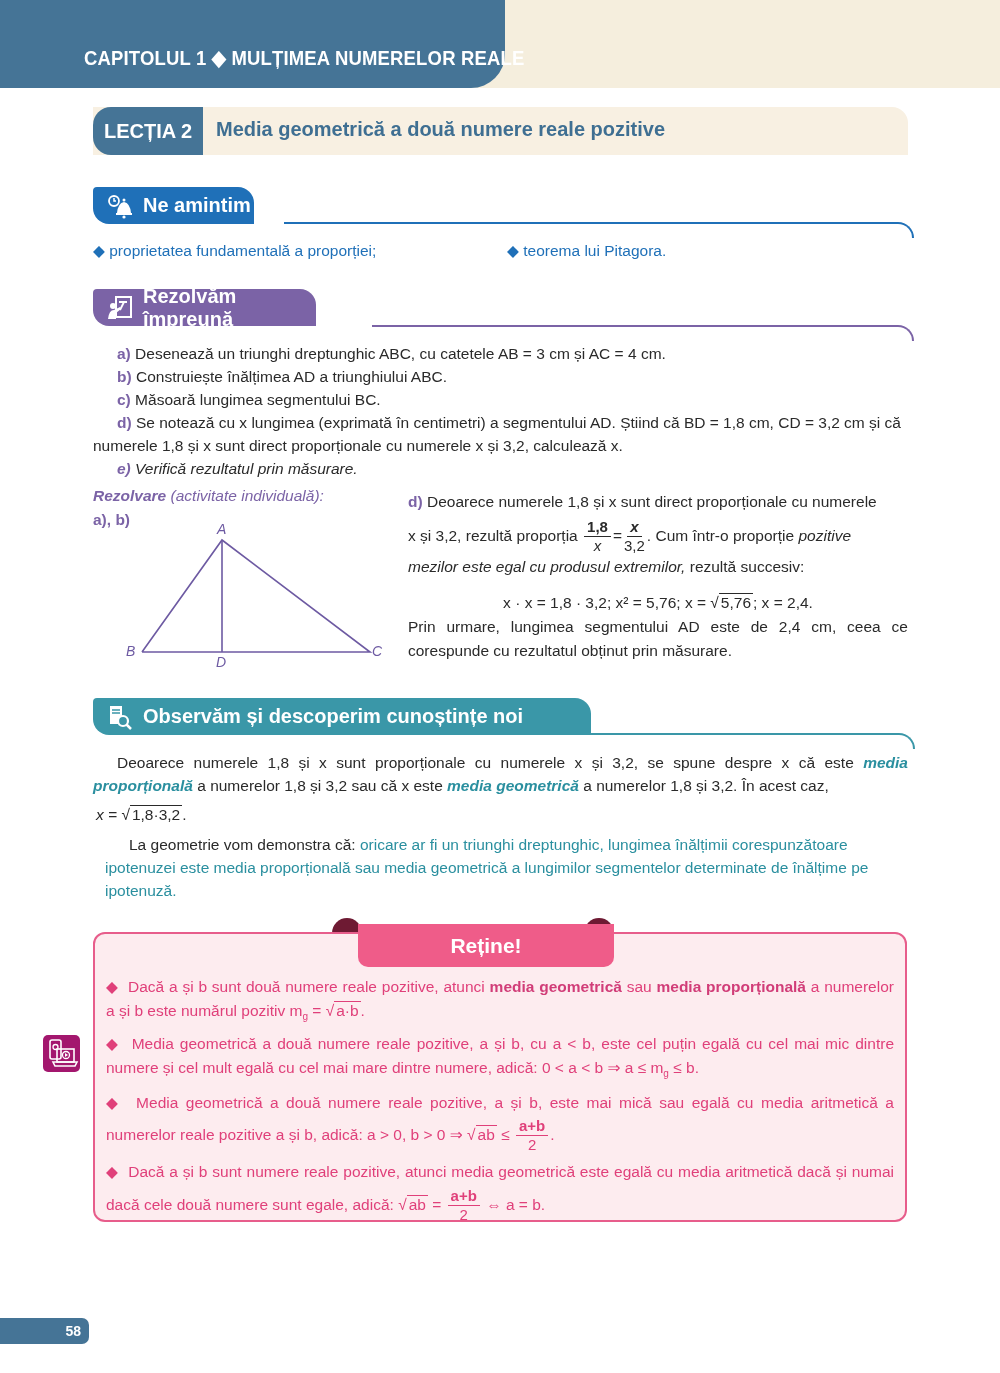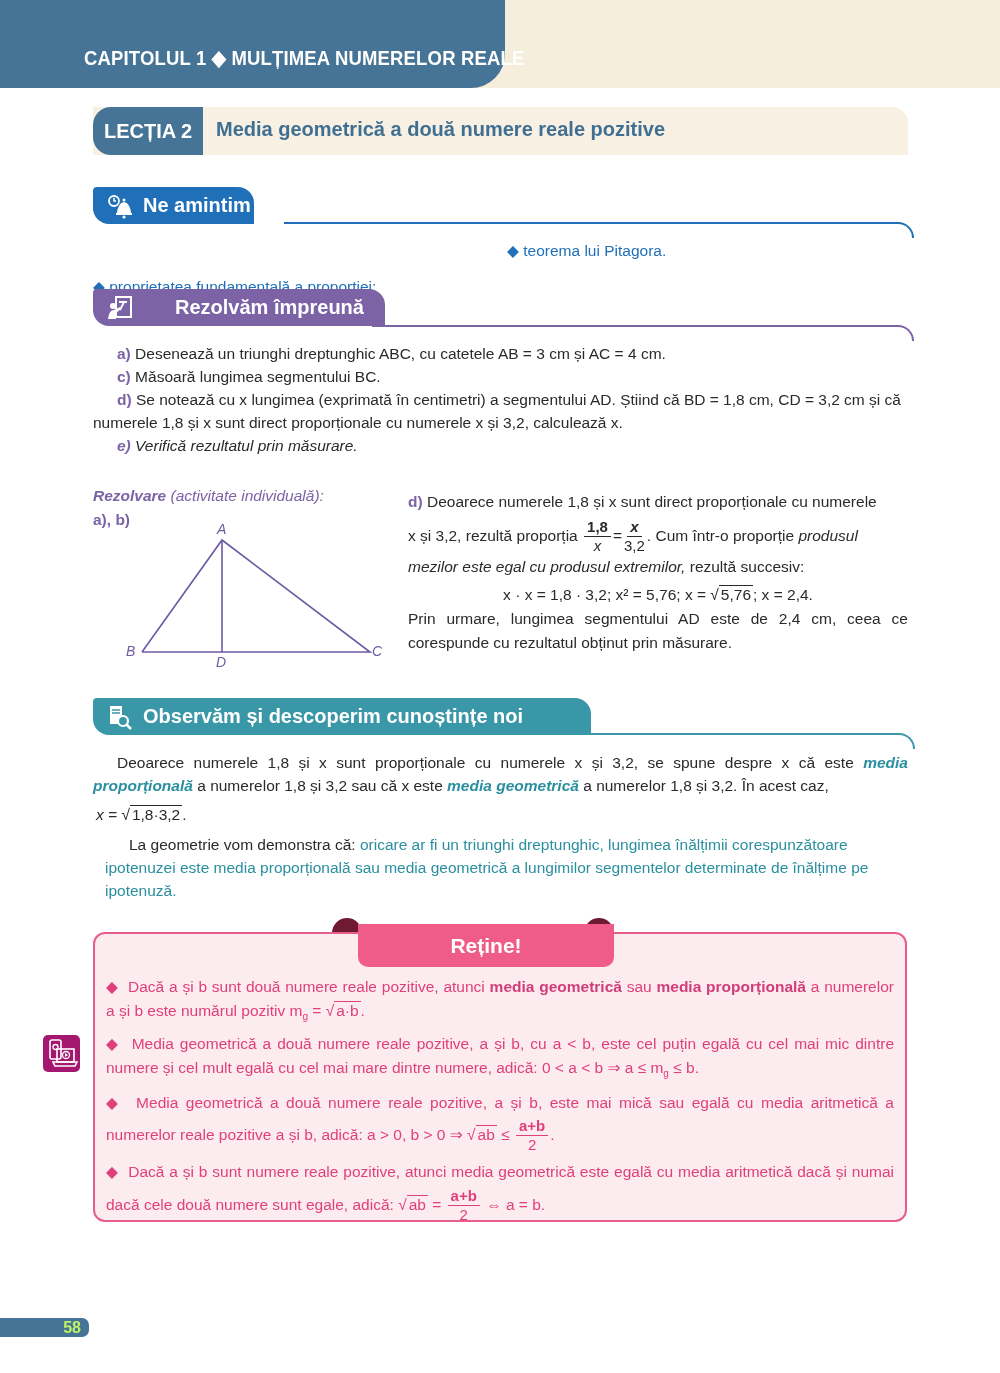--- a/index.html
+++ b/index.html
@@ -28,21 +28,21 @@
   .frac .num { border-bottom:1px solid #2a2a2a; padding:0 3px;font-weight:bold; }
   .sqrt { border-top:1px solid currentColor; padding:0 2px; }
   .teal-text { color:#2a8f9f; }
   .teal-bold { color:#2a8f9f; font-weight:bold; font-style:italic; }
   
   .ret-box { left:93px; top:932px; width:814px; height:290px; background:#fdecef; border:2px solid #e75d8b; border-radius:12px; box-sizing:border-box; }
   .ret-banner { left:358px; top:924px; width:256px; height:43px; background:#ef5c89; border-bottom-left-radius:10px; border-bottom-right-radius:10px; color:#fff; font-weight:bold; font-size:21px; display:flex; align-items:center; justify-content:center; }
   .ret-ear { width:30px; height:20px; background:#6e1a33; border-top-left-radius:16px; border-top-right-radius:16px; }
   .pink { color:#e0407a; }
   .pink-bold { color:#d13d78; font-weight:bold; }
-  .pg-tab { left:0; top:1318px; width:89px; height:19px; background:#457496; border-top-right-radius:7px; border-bottom-right-radius:7px; color:#bef264; font-weight:bold; font-size:16px; display:flex; align-items:center; justify-content:flex-end; padding-right:8px; box-sizing:border-box; }
+  .pg-tab { left:0; top:1318px; width:89px; height:26px; background:#457496; border-top-right-radius:7px; border-bottom-right-radius:7px; color:#ffffff; font-weight:bold; font-size:14px; display:flex; align-items:center; justify-content:flex-end; padding-right:8px; box-sizing:border-box; }
   .media-icon { left:43px; top:1035px; width:37px; height:37px; background:#a3176e; border-radius:5px; }
 </style>
 </head>
 <body>
 
 <div class="abs top-cream"></div>
 <div class="abs chapter-band"></div>
 <div class="abs chapter-title">CAPITOLUL 1 ◆ MULȚIMEA NUMERELOR REALE</div>
 
 <div class="abs lesson-bg"></div>
@@ -56,38 +56,39 @@
         <path d="M7 5 v3 h2" stroke="#fff" stroke-width="1.5" fill="none"></path>
         <path d="M10 20 Q11 10 17 9 Q23 10 24 20 Z" fill="#fff"></path>
         <circle cx="17" cy="7" r="1.5" fill="#fff"></circle>
         <rect x="9" y="20" width="16" height="2" fill="#fff"></rect>
         <circle cx="17" cy="24" r="1.6" fill="#fff"></circle>
       </svg>
   </span>
   <span>Ne amintim</span>
 </div>
 <div class="abs sec-line" style="left:284px;top:222px;width:630px;border-color:#1f70b8;"></div>
-<div class="abs txt" style="left:93px;top:239px;margin-top:36px;"><span class="bullet-blue">◆ </span><span style="color:#1f70b8">proprietatea fundamentală a proporției;</span></div>
+<div class="abs txt" style="left:93px;top:239px;"><span class="bullet-blue">◆ </span><span style="color:#1f70b8">proprietatea fundamentală a proporției;</span></div>
 <div class="abs txt" style="left:507px;top:239px;"><span class="bullet-blue">◆ </span><span style="color:#1f70b8">teorema lui Pitagora.</span></div>
 
-<div class="abs sec-tab purple" style="left:93px;top:289px;width:292px;gap:32px;">
+<div class="abs sec-tab purple" style="left:93px;top:289px;width:223px;">
   <span class="sec-icon">
     <svg width="26" height="26" viewBox="0 0 26 26">
         <rect x="9" y="2" width="15" height="20" fill="none" stroke="#fff" stroke-width="2"></rect>
         <path d="M12 7 h8 M17 7 l-4 8" stroke="#fff" stroke-width="1.8"></path>
         <circle cx="6" cy="11" r="3" fill="#fff"></circle>
         <path d="M1 24 Q2 15 7 15 L13 12 L14 14 L9 18 L9 24 Z" fill="#fff"></path>
       </svg>
   </span>
   <span>Rezolvăm împreună</span>
 </div>
 <div class="abs sec-line" style="left:372px;top:325px;width:542px;border-color:#7b63a6;"></div>
 
 <div class="abs txt" style="left:93px;top:342px;width:815px;">
   <div style="padding-left:24px;"><span class="lbl">a)</span> <span>Desenează un triunghi dreptunghic ABC, cu catetele AB = 3 cm și AC = 4 cm.</span></div>
+  <div style="padding-left:24px;"><span class="lbl">b)</span> <span>Construiește înălțimea AD a triunghiului ABC.</span></div>
   <div style="padding-left:24px;"><span class="lbl">c)</span> <span>Măsoară lungimea segmentului BC.</span></div>
   <div style="text-indent:24px;"><span class="lbl">d)</span> <span>Se notează cu x lungimea (exprimată în centimetri) a segmentului AD. Știind că BD = 1,8 cm, CD = 3,2 cm și că numerele 1,8 și x sunt direct proporționale cu numerele x și 3,2, calculează x.</span></div>
   <div style="padding-left:24px;font-style:italic;"><span class="lbl">e)</span> <span>Verifică rezultatul prin măsurare.</span></div>
 </div>
 
 <div class="abs txt" style="left:93px;top:484px;color:#7b63a6;"><span style="font-weight:bold;font-style:italic;">Rezolvare</span> <span class="ital">(activitate individuală):</span></div>
 <div class="abs txt lbl" style="left:93px;top:508px;">a), b)</div>
 
 <svg class="abs" style="left:120px;top:515px;" width="270" height="160">
   <polyline points="22,137 102,25 250,137 22,137" fill="none" stroke="#6d5aa2" stroke-width="1.6"></polyline>
@@ -101,24 +102,24 @@
 <div class="abs txt" style="left:408px;top:490px;width:500px;line-height:24px;">
   <div style="white-space:nowrap;"><span class="lbl">d)</span> <span>Deoarece numerele 1,8 și x sunt direct proporționale cu numerele</span></div>
   <div style="white-space:nowrap;margin-top:4px;">
     <span>x și 3,2, rezultă proporția</span>
     <span class="frac">
         <span class="num">1,8</span>
         <span class="ital">x</span>
       </span>=<span class="frac">
         <span class="num ital">x</span>
         <span>3,2</span>
-      </span><span>. Cum într-o proporție</span> <span class="ital">produsul</span>
+      </span><span>. Cum într-o proporție</span> <span class="ital">pozitive</span>
   </div>
   <div style="white-space:nowrap;"><span class="ital">mezilor este egal cu produsul extremilor,</span> <span>rezultă succesiv:</span></div>
-  <div style="white-space:nowrap;text-align:center;margin-top:4px;"><span>x · x = 1,8 · 3,2; x² = 5,76; x = </span><span>√</span><span class="sqrt">5,76</span><span>; x = 2,4.</span></div>
+  <div style="white-space:nowrap;text-align:center;margin-top:12px;"><span>x · x = 1,8 · 3,2; x² = 5,76; x = </span><span>√</span><span class="sqrt">5,76</span><span>; x = 2,4.</span></div>
   <div style="text-align:justify;">Prin urmare, lungimea segmentului AD este de 2,4 cm, ceea ce corespunde cu rezultatul obținut prin măsurare.</div>
 </div>
 
 <div class="abs sec-tab teal" style="left:93px;top:698px;width:498px;text-align:center;">
   <span class="sec-icon">
     <svg width="26" height="26" viewBox="0 0 26 26">
         <rect x="3" y="2" width="12" height="18" fill="#fff"></rect>
         <path d="M5 6 h8 M5 9 h8" stroke="#3a97a8" stroke-width="1.3"></path>
         <circle cx="16" cy="17" r="5" fill="#3a97a8" stroke="#fff" stroke-width="2.2"></circle>
         <path d="M19.5 20.5 L24 25" stroke="#fff" stroke-width="2.5"></path>

